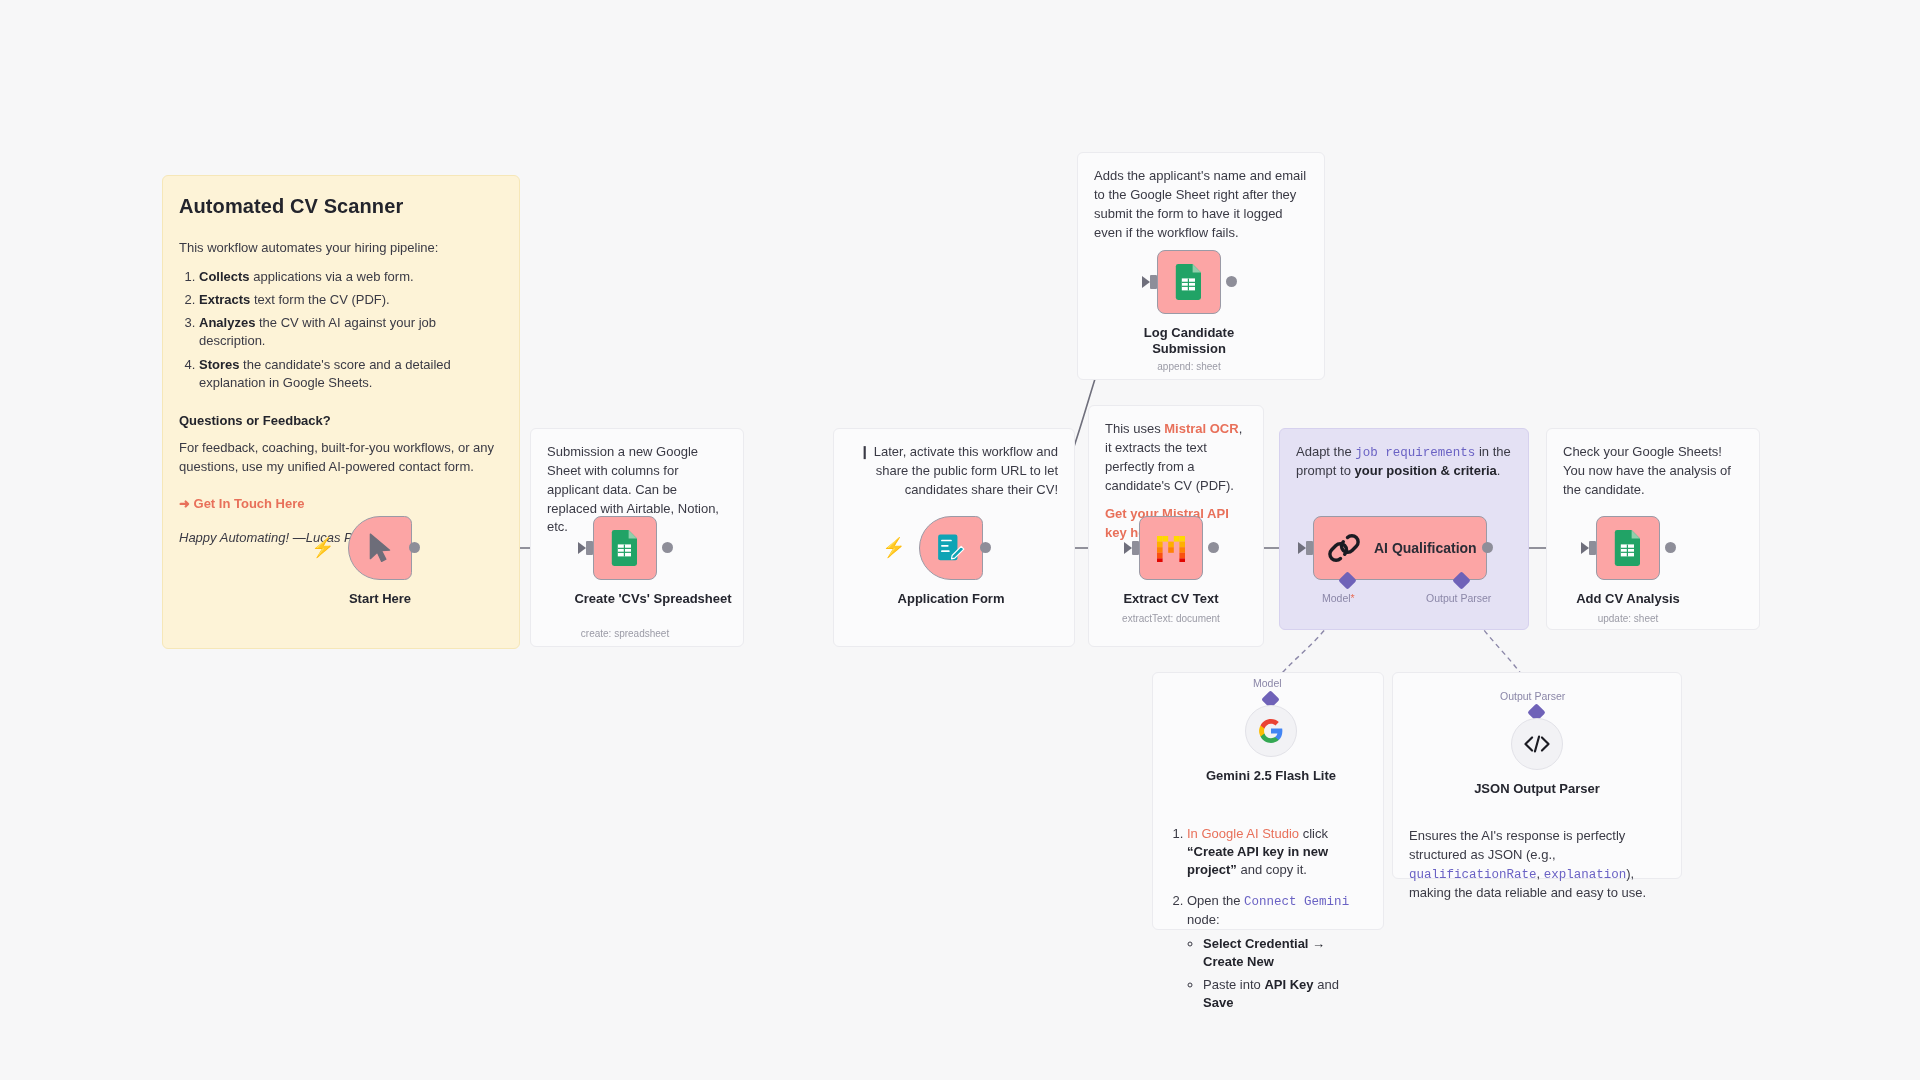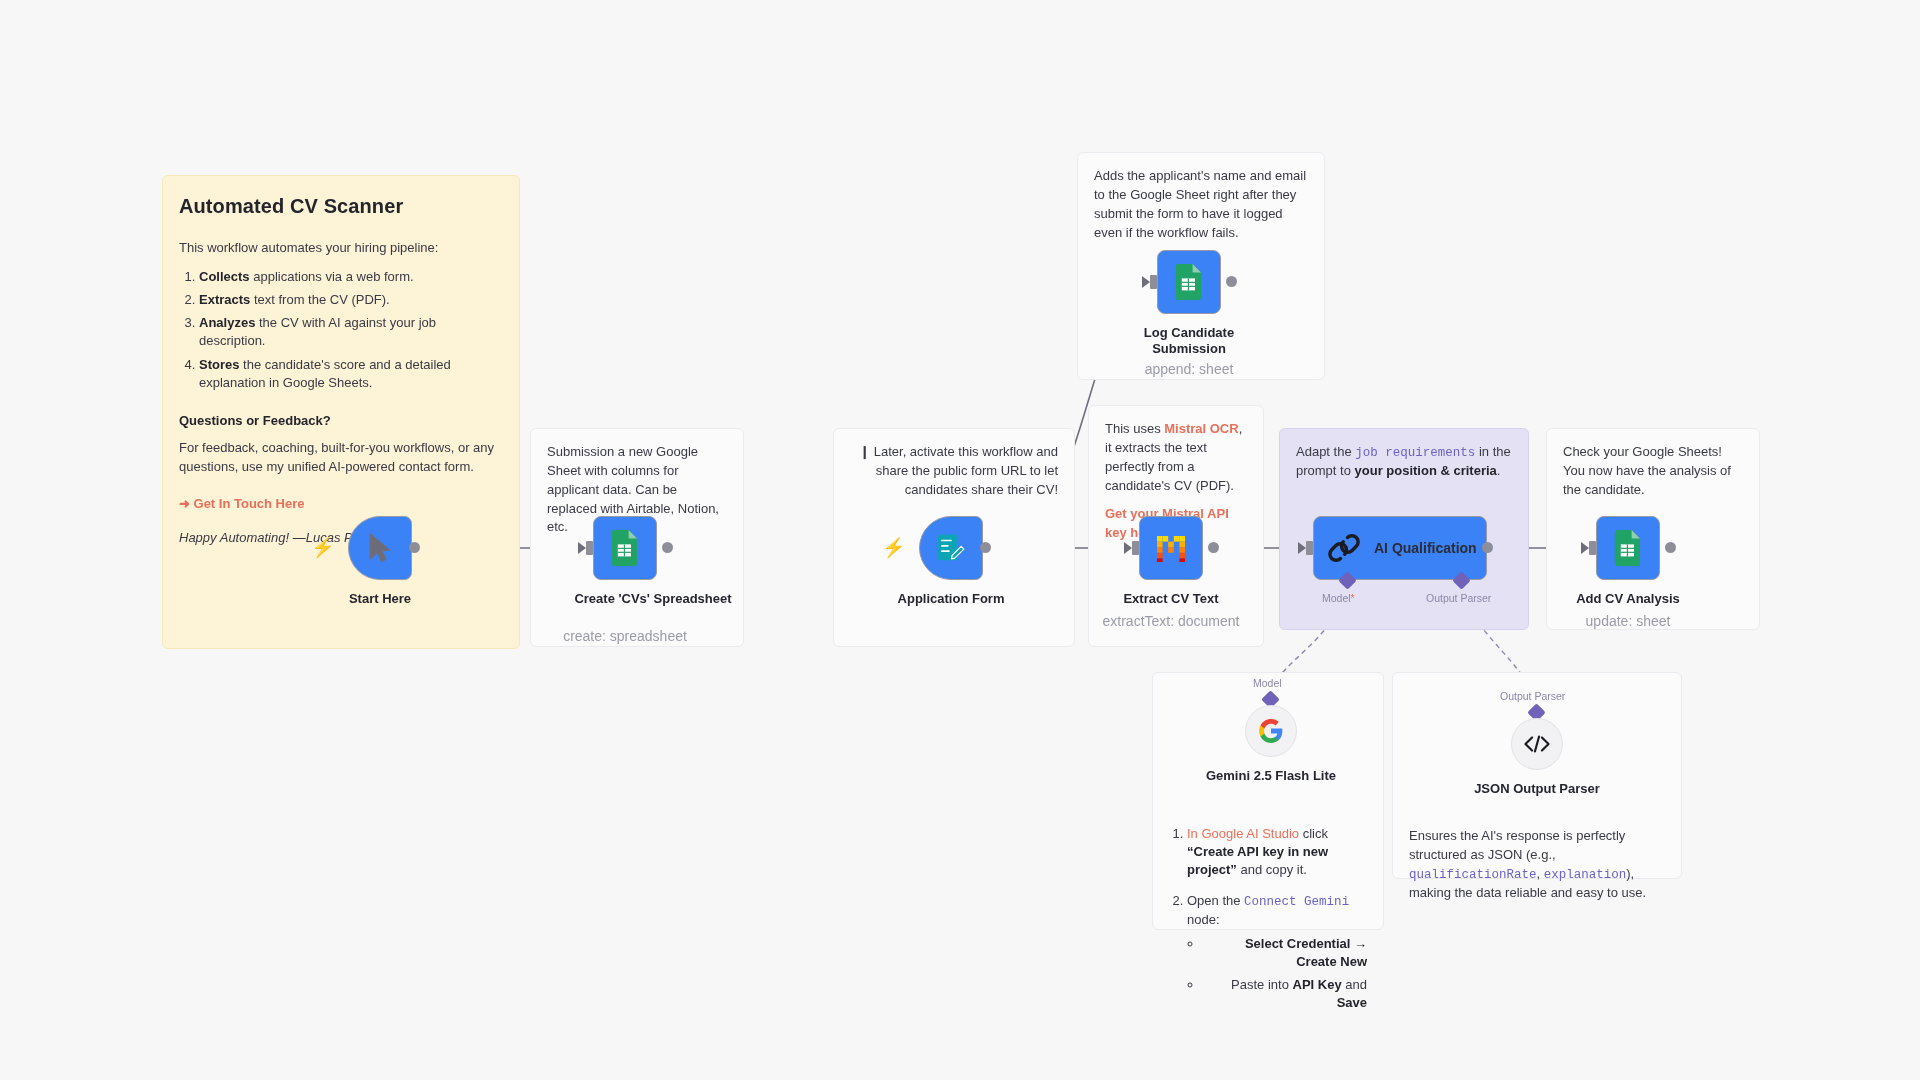--- a/index.html
+++ b/index.html
@@ -70,21 +70,21 @@
     font-family: "Liberation Mono", monospace;
     color: #6a62c4;
     font-size: 12.5px;
     background: transparent;
   }
   .red-em { color: #e8705a; font-weight: bold; }
 
   
   .node {
     position: absolute;
-    background: #3b82f6;
+    background: #fca5a5;
     border: 1.6px solid #9a9aa6;
     border-radius: 8px;
     display: flex;
     align-items: center;
     justify-content: center;
   }
   .node.square { width: 64px; height: 64px; }
   .node.trigger {
     width: 64px; height: 64px;
     border-top-left-radius: 34px;
@@ -101,21 +101,21 @@
     text-align: center;
     font-size: 13px;
     font-weight: bold;
     color: #25262f;
     line-height: 1.25;
     width: 160px;
   }
   .node-sub {
     position: absolute;
     text-align: center;
-    font-size: 14px;
+    font-size: 10px;
     color: #9b9ba6;
     width: 160px;
   }
   .node-inline-label {
     font-size: 14px;
     font-weight: 600;
     color: #2b2c36;
     white-space: nowrap;
   }
   
@@ -192,21 +192,21 @@
     <path d="M 1347 592 C 1330 640 1285 660 1270 690" fill="none" stroke="#8b87a8" stroke-width="1.4" stroke-dasharray="5 4"></path>
 
     <path d="M 1461 592 C 1478 636 1520 660 1536 700" fill="none" stroke="#8b87a8" stroke-width="1.4" stroke-dasharray="5 4"></path>
   </svg>
 
   <div class="sticky yellow" style="left:162px; top:175px; width:358px; height:474px;">
     <div class="note-title">Automated CV Scanner</div>
     <p>This workflow automates your hiring pipeline:</p>
     <ol class="note-list">
       <li><b>Collects</b><span> applications via a web form.</span></li>
-      <li><b>Extracts</b><span> text from the CV (PDF).</span></li>
+      <li><b>Extracts</b><span> text form the CV (PDF).</span></li>
       <li><b>Analyzes</b><span> the CV with AI against your job description.</span></li>
       <li><b>Stores</b><span> the candidate's score and a detailed explanation in Google Sheets.</span></li>
     </ol>
     <div class="note-sub">Questions or Feedback?</div>
     <p>For feedback, coaching, built-for-you workflows, or any questions, use my unified AI-powered contact form.</p>
     <div class="lnk-row">
       <span class="lnk">➜</span>
       <a href="#" class="lnk">Get In Touch Here</a>
     </div>
     <div class="sig">Happy Automating! —Lucas Peyrin</div>
@@ -238,21 +238,21 @@
   </div>
 
   <div class="sticky plain" style="left:1152px; top:672px; width:232px; height:258px; padding-top:18px;">
     <div style="height:132px;"></div>
     <ol class="note-list" style="padding-left:18px; margin-top:2px;">
       <li style="margin-bottom:12px;">
         <a href="#" class="lnk" style="font-weight:normal;">In Google AI Studio</a><span> click </span><b>“Create API key in new project”</b><span> and copy it.</span>
       </li>
       <li>
         <span>Open the </span><code class="cs">Connect Gemini</code><span> node:</span>
-        <ul style="margin:6px 0 0 0; padding-left:16px; list-style-type:circle;text-align:right;">
+        <ul style="margin:6px 0 0 0; padding-left:16px; list-style-type:circle;">
           <li style="margin-bottom:4px;"><b>Select Credential → Create New</b></li>
           <li><span>Paste into </span><b>API Key</b><span> and </span><b>Save</b></li>
         </ul>
       </li>
     </ol>
   </div>
 
   <div class="sticky plain" style="left:1392px; top:672px; width:290px; height:207px; padding-top:18px;">
     <div style="height:136px;"></div>
     <p><span>Ensures the AI's response is perfectly structured as JSON (e.g., </span><code class="cs">qualificationRate</code><span>, </span><code class="cs">explanation</code><span>), making the data reliable and easy to use.</span></p>

